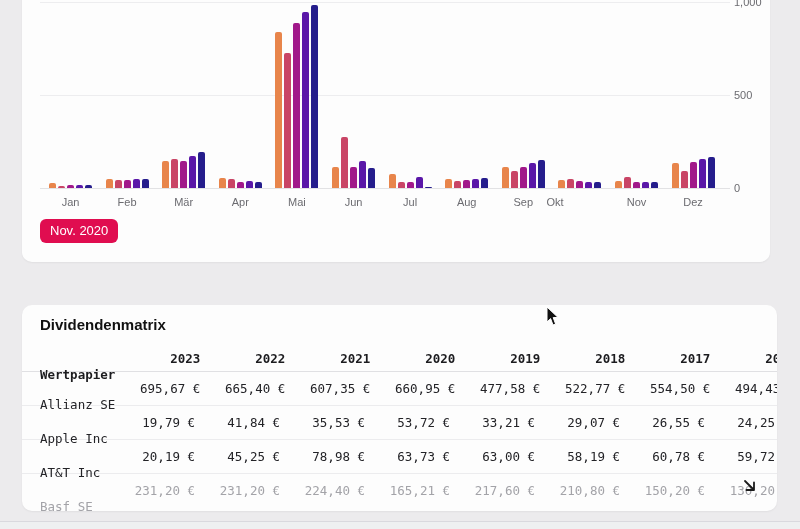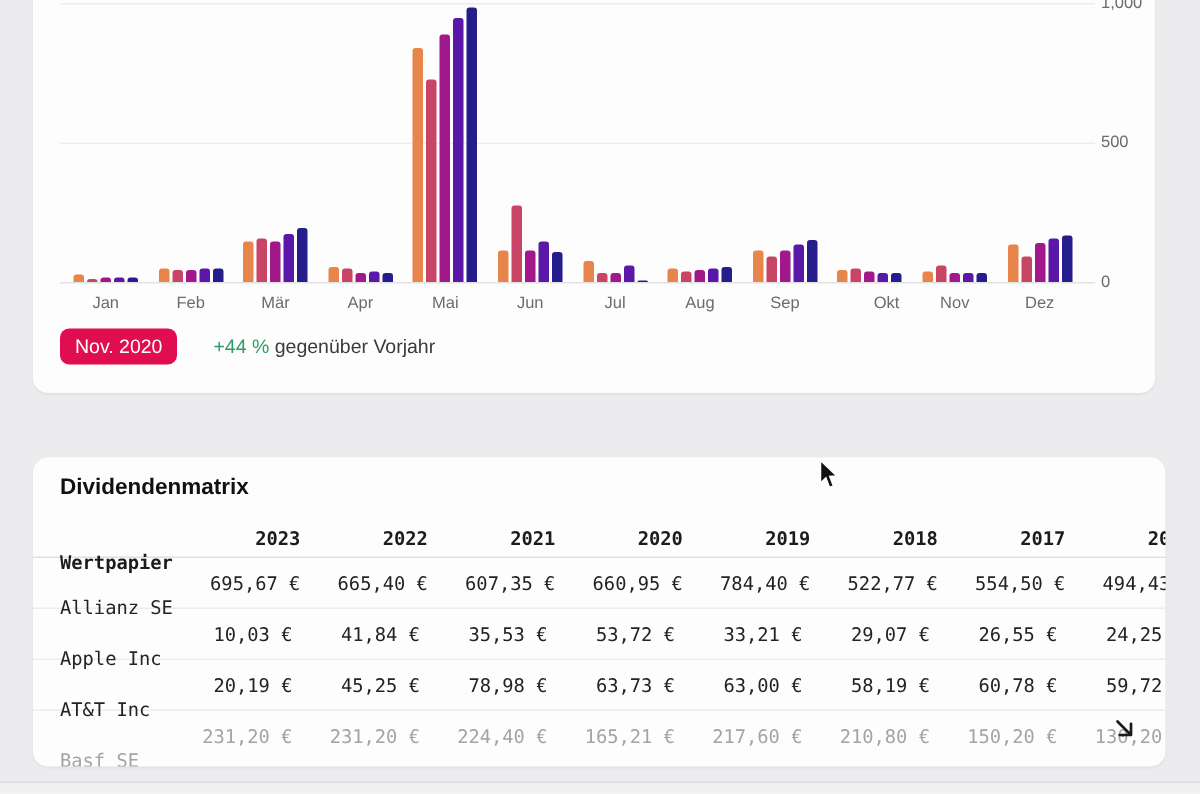--- a/index.html
+++ b/index.html
@@ -154,32 +154,31 @@
         <div class="bar" style="height: 30.69px; background: rgb(37, 29, 140);"></div>
       </div>
     </div>
   <div id="yticks">
       <div class="ytick" style="top: 233px;">0</div>
       <div class="ytick" style="top: 140px;">500</div>
       <div class="ytick" style="top: 47px;">1,000</div>
     </div>
   <div id="badge-row">
     <span id="period-badge" style="background: rgb(224, 13, 80);">Nov. 2020</span>
-    <span id="comparison"><span class="delta" style="color: rgb(46, 156, 104);">+44 %</span> <span>gegenüber Vorjahr</span></span>
   </div>
 <div class="month-label" style="left: 48.5px;">Jan</div>
     <div class="month-label" style="left: 105.1px;">Feb</div>
     <div class="month-label" style="left: 161.7px;">Mär</div>
     <div class="month-label" style="left: 218.3px;">Apr</div>
     <div class="month-label" style="left: 274.9px;">Mai</div>
     <div class="month-label" style="left: 331.5px;">Jun</div>
     <div class="month-label" style="left: 388.1px;">Jul</div>
     <div class="month-label" style="left: 444.7px;">Aug</div>
     <div class="month-label" style="left: 501.3px;">Sep</div>
-    <div class="month-label" style="left: 569px; text-align: right;">Okt</div>
+    <div class="month-label" style="left: 533px; text-align: right;">Okt</div>
     <div class="month-label" style="left: 614.5px;">Nov</div>
     <div class="month-label" style="left: 671.1px;">Dez</div>
   </div>
 
 <div class="card" id="table-card">
   <div id="table-title">Dividendenmatrix</div>
   <div id="div-table">
       <div class="t-row header">
         <div class="t-cell name">Wertpapier</div>
         <div class="t-cell">2023</div>
@@ -190,28 +189,28 @@
         <div class="t-cell">2018</div>
         <div class="t-cell">2017</div>
         <div class="t-cell">2016</div>
       </div>
       <div class="t-row">
         <div class="t-cell name">Allianz SE</div>
         <div class="t-cell">695,67 €</div>
         <div class="t-cell">665,40 €</div>
         <div class="t-cell">607,35 €</div>
         <div class="t-cell">660,95 €</div>
-        <div class="t-cell">784,40 €</div>
+        <div class="t-cell">477,58 €</div>
         <div class="t-cell">522,77 €</div>
         <div class="t-cell">554,50 €</div>
         <div class="t-cell">494,43 €</div>
       </div>
       <div class="t-row">
         <div class="t-cell name">Apple Inc</div>
-        <div class="t-cell">10,03 €</div>
+        <div class="t-cell">19,79 €</div>
         <div class="t-cell">41,84 €</div>
         <div class="t-cell">35,53 €</div>
         <div class="t-cell">53,72 €</div>
         <div class="t-cell">33,21 €</div>
         <div class="t-cell">29,07 €</div>
         <div class="t-cell">26,55 €</div>
         <div class="t-cell">24,25 €</div>
       </div>
       <div class="t-row">
         <div class="t-cell name">AT&amp;T Inc</div>

